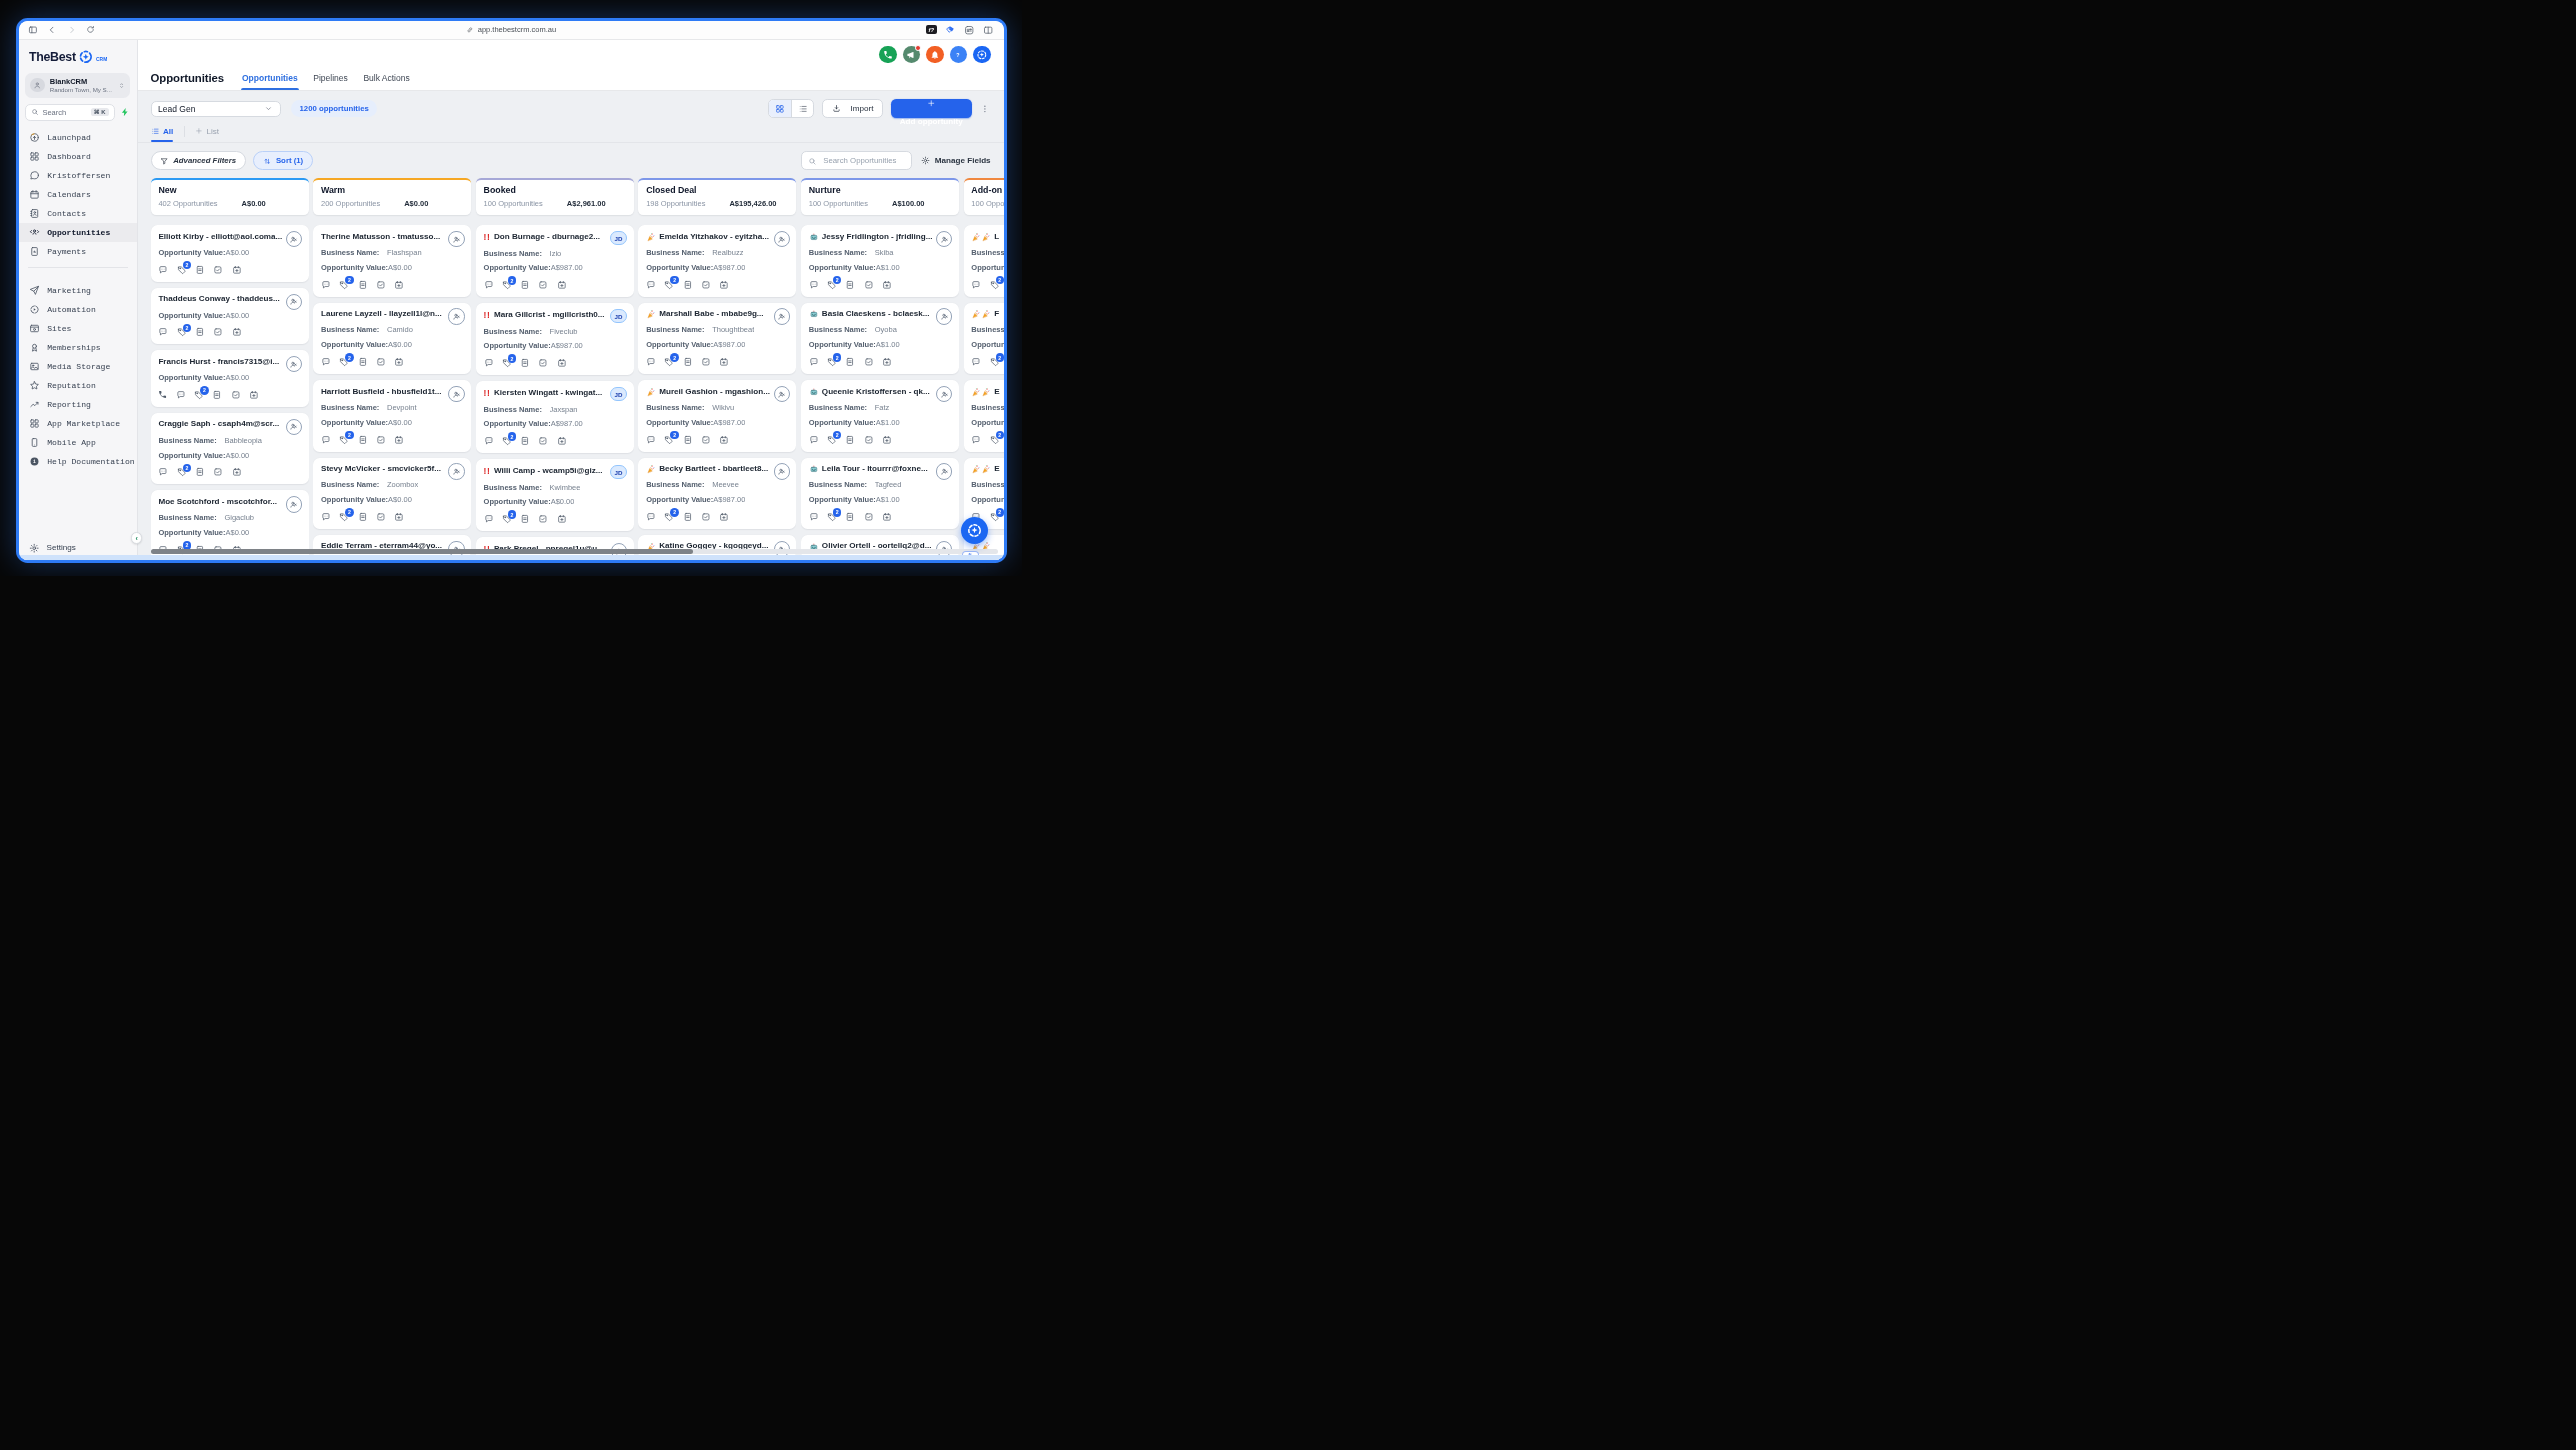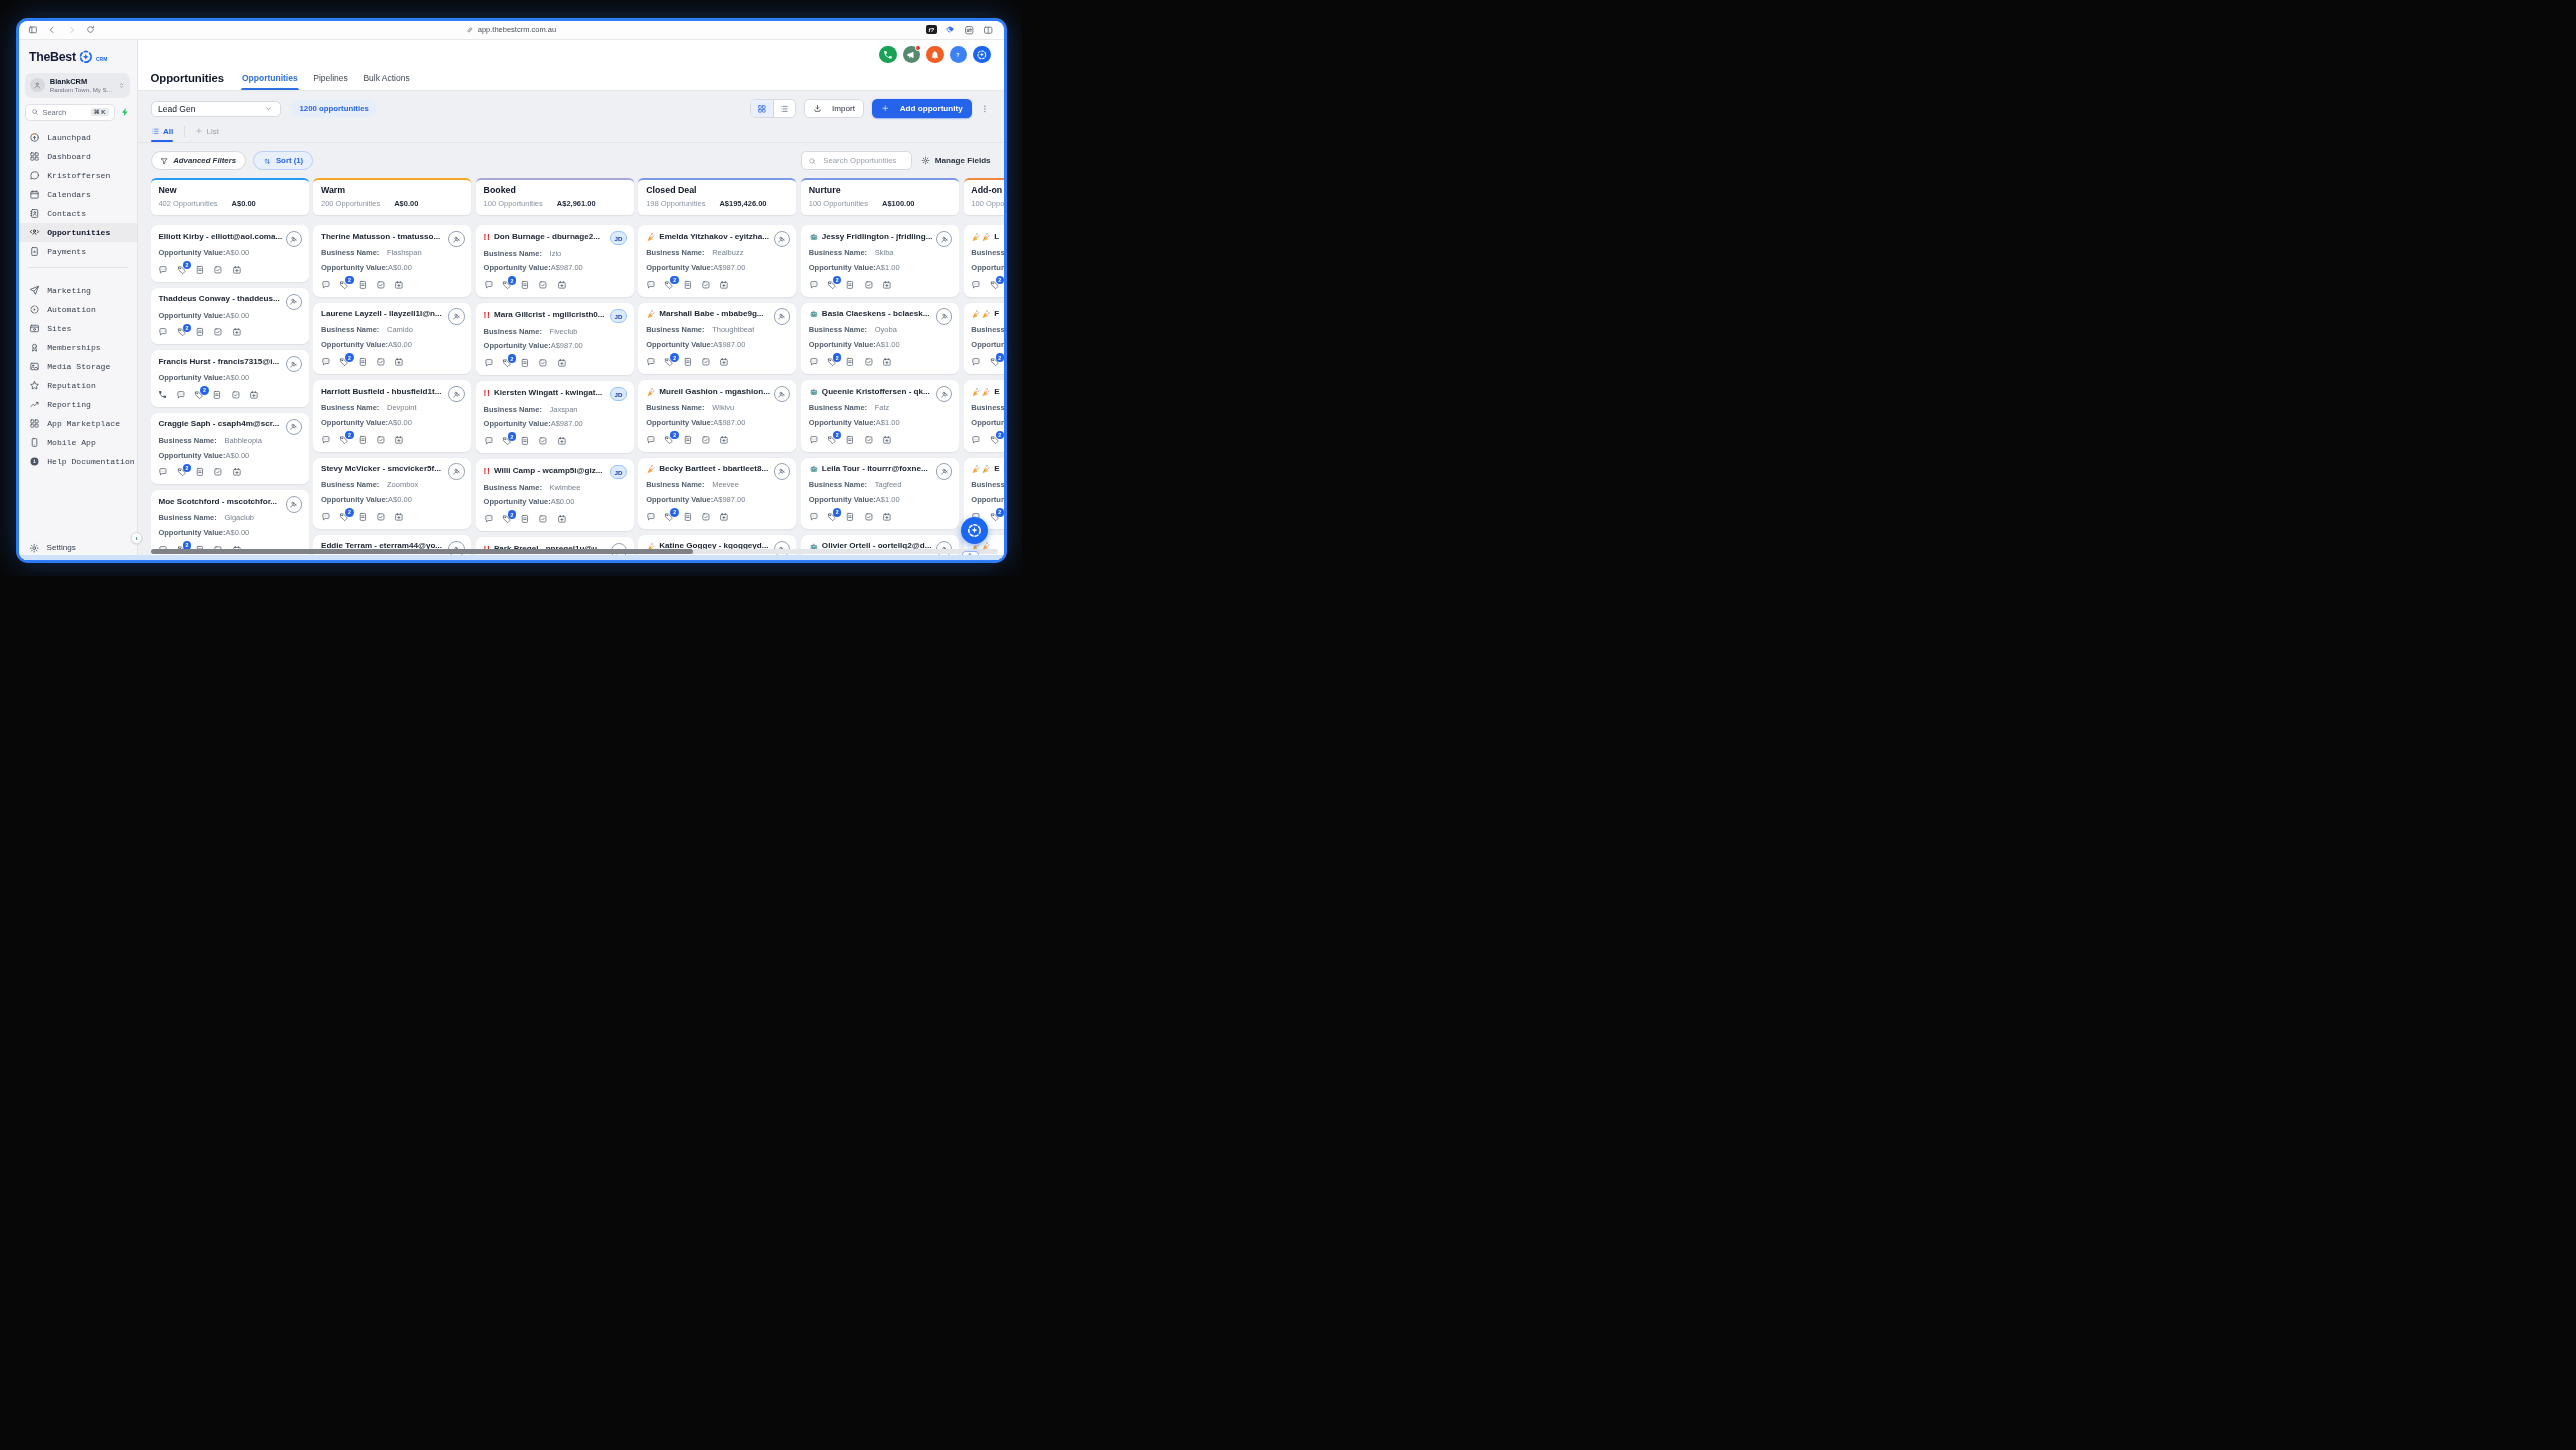--- a/index.html
+++ b/index.html
@@ -63,21 +63,21 @@
   .pipe-select{width:130px;height:16px;background:#fff;border:0.7px solid #d6dae0;border-radius:5.2px;display:flex;align-items:center;padding:0 6.5px;font-size:8.5px;color:#111827;cursor:pointer;}
   .pipe-select .chev{margin-left:auto;color:#6b7280;}
   .count-pill{margin-left:10.4px;background:#e6eefc;color:#2563eb;font-size:7.8px;font-weight:600;border-radius:9px;padding:3.9px 8.5px;cursor:pointer;}
   .tr-right{margin-left:auto;display:flex;align-items:center;}
   .segmented{display:flex;height:19.6px;border:0.7px solid #d6dae0;border-radius:5.2px;overflow:hidden;background:#fff;}
   .seg{width:22px;display:flex;align-items:center;justify-content:center;color:#5b6470;cursor:pointer;}
   .seg.active{background:#e9effc;color:#2563eb;}
   .seg + .seg{border-left:0.7px solid #d6dae0;}
   .btn{height:19.6px;display:flex;align-items:center;gap:10px;border-radius:5.2px;font-size:8.1px;cursor:pointer;}
   .btn-import{margin-left:7.8px;background:#fff;border:0.7px solid #d6dae0;color:#1f2937;padding:0 8.5px;}
-  .btn-add{margin-left:7.8px;background:#2563eb;color:#fff;font-weight:600;padding:0 9px;box-shadow:0 0.7px 1.3px rgba(37,99,235,.4);}
+  .btn-add{margin-left:7.8px;background:#2563eb;color:#fff;font-weight:600;padding:0 9px;box-shadow:0 0.7px 1.3px rgba(37,99,235,.4);flex-direction:column;}
   .kebab{margin-left:6.5px;color:#6b7280;cursor:pointer;padding:1.3px;}
 
   .viewtabs{margin-top:7.8px;padding:0 13px;display:flex;align-items:center;gap:10.4px;border-bottom:0.7px solid #e3e5e9;flex:none;}
   .vtab{display:flex;align-items:center;gap:3.9px;font-size:8.1px;padding-bottom:5.9px;position:relative;cursor:pointer;}
   .vtab.active{color:#2563eb;font-weight:700;}
   .vtab.active::after{content:"";position:absolute;left:0;right:0;bottom:-0.7px;height:2px;border-radius:2px;background:#2563eb;}
   .vtab.muted{color:#9aa3b0;}
   .vtsep{width:0.7px;height:10.4px;background:#dcdfe4;margin-bottom:5.2px;}
 
   .filters-row{margin:8.5px 13px 0;display:flex;align-items:center;flex:none;}
@@ -88,21 +88,21 @@
   .opp-search{width:111px;height:19px;background:#fff;border:0.7px solid #d6dae0;border-radius:5.2px;display:flex;align-items:center;gap:4.6px;padding:0 5.9px;color:#8c96a3;}
   .opp-search input{border:0;outline:0;width:100%;font-size:7.8px;font-family:inherit;color:#111;background:transparent;}
   .opp-search input::placeholder{color:#97a1ae;}
   .manage{display:flex;align-items:center;gap:4.6px;font-size:8.1px;color:#2c3542;font-weight:600;cursor:pointer;}
 
   
   .board{margin:7.8px 0 0;padding:0 13px;display:flex;gap:4.6px;flex:1;min-height:0;overflow:hidden;}
   .col{width:158px;flex:none;display:flex;flex-direction:column;min-height:0;}
   .col-head{background:#fff;border-radius:5.2px;border-top:2.6px solid var(--accent,#999);padding:5.2px 7.8px 6.5px;box-shadow:0 0.7px 1.3px rgba(16,24,40,.08);flex:none;}
   .col-title{font-size:8.8px;font-weight:700;color:#0f172a;}
-  .col-stats{margin-top:3.9px;display:flex;gap:14px;font-size:7.5px;align-items:baseline;}
+  .col-stats{margin-top:3.9px;display:flex;gap:24px;font-size:7.5px;align-items:baseline;}
   .col-count{color:#8a94a4;}
   .col-amt{color:#1f2937;font-weight:700;}
   .col-cards{margin-top:10.4px;display:flex;flex-direction:column;gap:5.9px;overflow:hidden;min-height:0;}
   .card{background:#fff;border-radius:6.5px;padding:6.5px 7.8px 7.2px;box-shadow:0 0.7px 1.3px rgba(16,24,40,.07);position:relative;flex:none;}
   .card-title{display:flex;align-items:center;gap:3.3px;font-size:8.1px;font-weight:600;color:#1b2430;white-space:nowrap;overflow:hidden;padding-right:19.6px;line-height:1.3;}
   .pfx-alert{color:#dc2626;font-weight:800;letter-spacing:0.7px;font-size:8.5px;flex:none;}
   .avx{position:absolute;top:5.9px;right:6.5px;width:16.3px;height:16.3px;border-radius:50%;border:0.9px solid #94a3b8;color:#475569;display:flex;align-items:center;justify-content:center;background:#fff;cursor:pointer;}
   .jd{position:absolute;top:5.9px;right:6.5px;min-width:17.6px;height:14.3px;border-radius:7.2px;background:#dbeafe;border:0.9px solid #93c5fd;color:#1e40af;font-size:6.2px;font-weight:700;display:flex;align-items:center;justify-content:center;cursor:pointer;}
   .row{display:flex;margin-top:5.9px;font-size:7.5px;align-items:baseline;}
   .row:first-of-type{margin-top:9.8px;}

